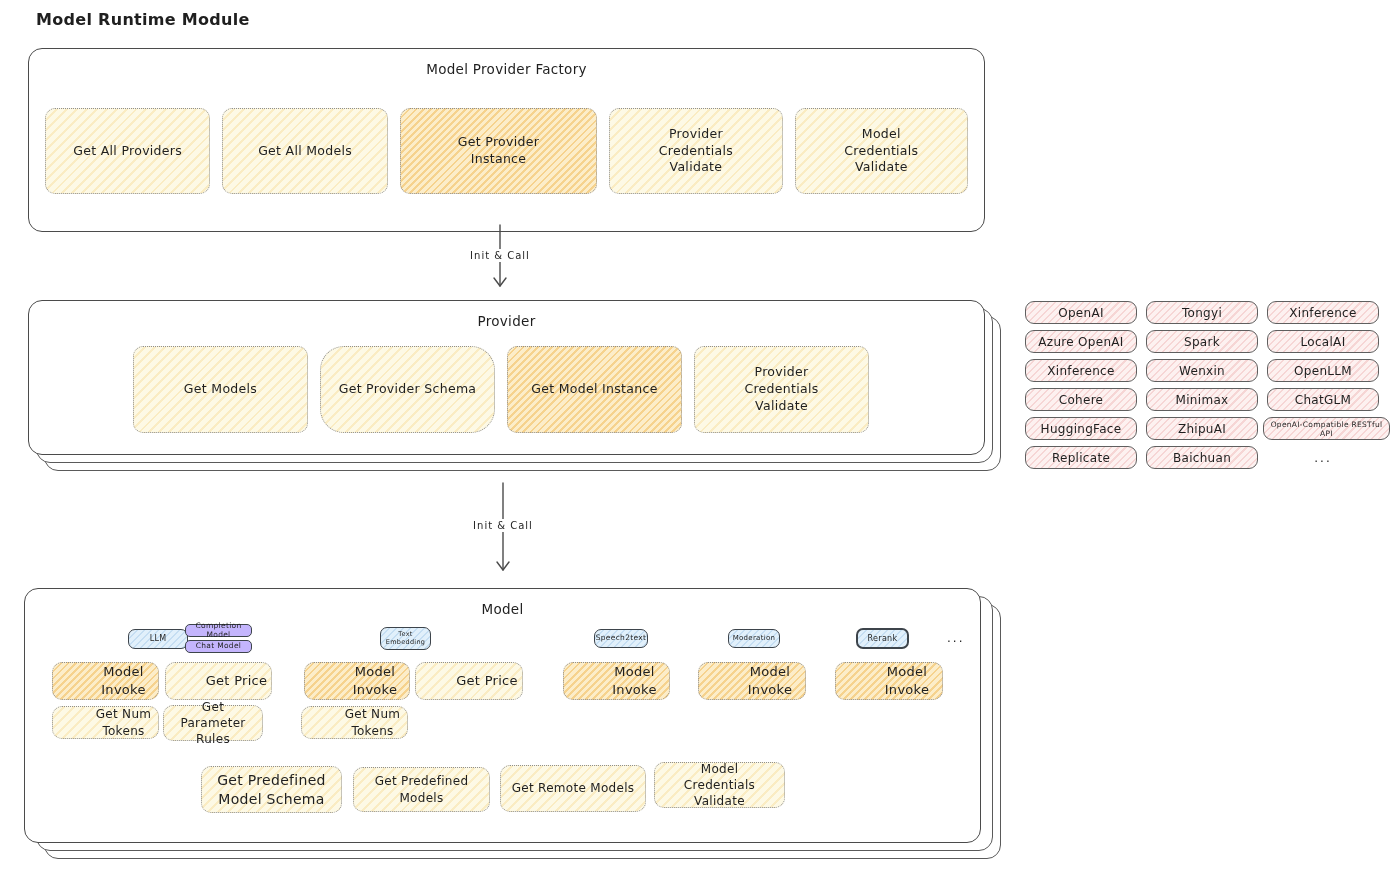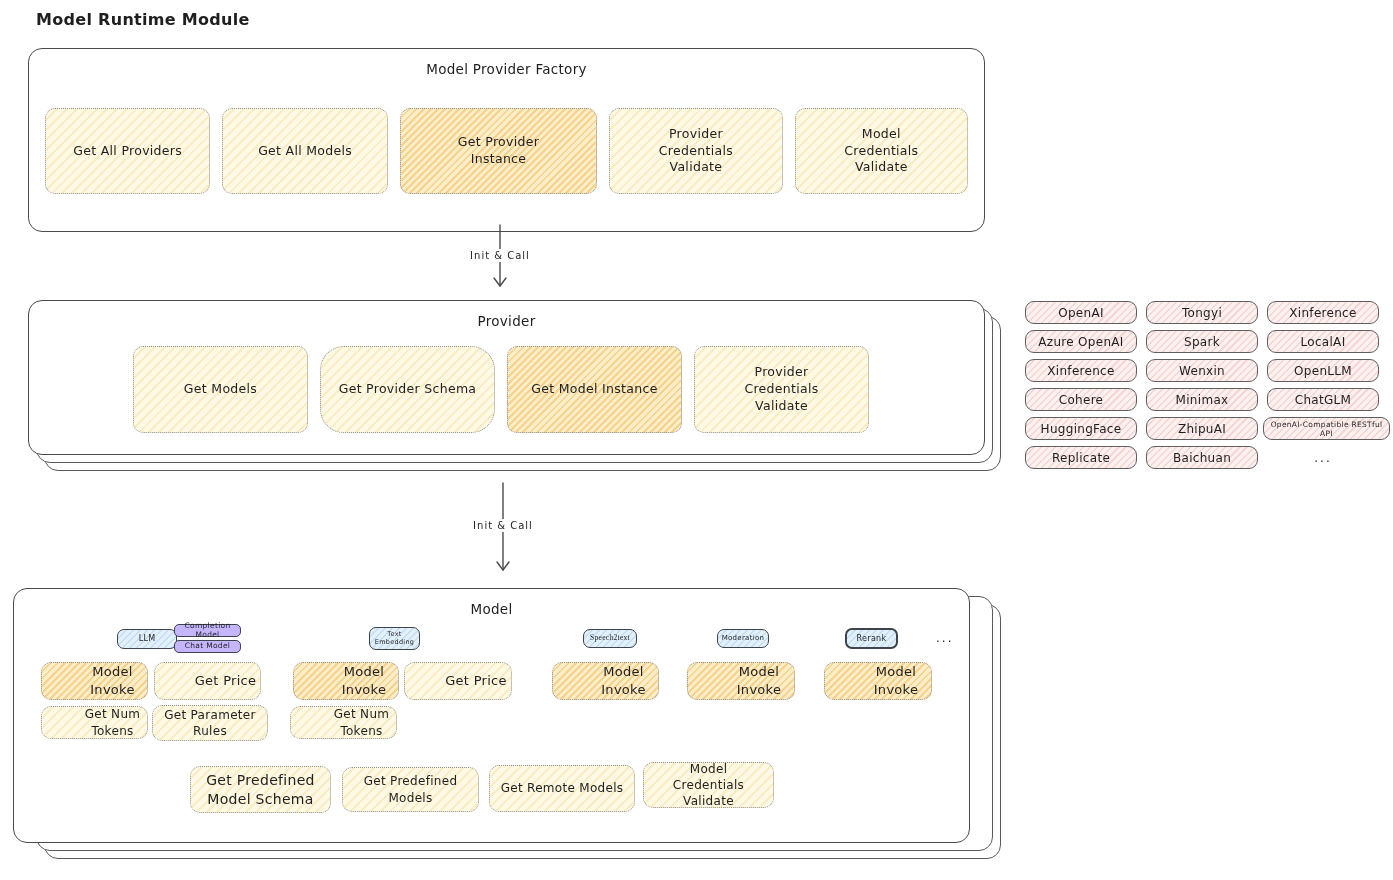--- a/index.html
+++ b/index.html
@@ -128,42 +128,42 @@
   </div>
 
   <svg class="arrow" style="left:483px; top:482px;" width="40" height="98">
     <path d="M20 1 L20 88"></path>
     <path d="M14 80 L20 88 L26 80"></path>
   </svg>
   <div class="arrow-label hand" style="left:471px; top:519px;">Init &amp; Call</div>
 
   <div class="layer" style="left:44px; top:604px; width:957px; height:255px;"></div>
   <div class="layer" style="left:36px; top:596px; width:957px; height:255px;"></div>
-  <div class="card" style="left:13px; top:588px; width:957px; height:255px;">
+  <div class="card" style="left:24px; top:588px; width:957px; height:255px;">
     <div class="card-title hand">Model</div>
 
     <div class="tab hand" style="left:103px; top:40px; width:60px; height:20px;">LLM</div>
     <div class="tab white hand" style="left:160px; top:35px; width:67px; height:13px;">Completion Model</div>
     <div class="tab white hand" style="left:160px; top:51px; width:67px; height:13px;">Chat Model</div>
     <div class="tab hand" style="left:355px; top:38px; width:51px; height:23px; font-size:6.5px; padding:0 6px;">Text Embedding</div>
-    <div class="tab hand" style="left:569px; top:40px; width:54px; height:19px; font-size:7.5px;font-family:Liberation Serif, serif;">Speech2text</div>
+    <div class="tab hand" style="left:569px; top:40px; width:54px; height:19px; font-size:7.5px;">Speech2text</div>
     <div class="tab hand" style="left:703px; top:40px; width:52px; height:19px; font-size:7px;">Moderation</div>
     <div class="tab thick hand" style="left:831px; top:39px; width:53px; height:21px;">Rerank</div>
     <div class="model-more hand" style="left:922px; top:42px;">...</div>
 
     <div class="btn hl hand abs" style="left:27px; top:73px; width:107px; height:38px; font-size:13px;">Model Invoke</div>
     <div class="btn hand abs" style="left:140px; top:73px; width:107px; height:38px; font-size:13px;">Get Price</div>
     <div class="btn hl hand abs" style="left:279px; top:73px; width:106px; height:38px; font-size:13px;">Model Invoke</div>
     <div class="btn hand abs" style="left:390px; top:73px; width:108px; height:38px; font-size:13px;">Get Price</div>
     <div class="btn hl hand abs" style="left:538px; top:73px; width:107px; height:38px; font-size:13px;">Model Invoke</div>
     <div class="btn hl hand abs" style="left:673px; top:73px; width:108px; height:38px; font-size:13px;">Model Invoke</div>
     <div class="btn hl hand abs" style="left:810px; top:73px; width:108px; height:38px; font-size:13px;">Model Invoke</div>
 
     <div class="btn hand abs" style="left:27px; top:117px; width:107px; height:33px; font-size:12px;">Get Num Tokens</div>
-    <div class="btn hand abs" style="left:138px; top:116px; width:116px; height:36px; font-size:12px; padding:0 4px;">Get Parameter Rules</div>
+    <div class="btn hand abs" style="left:138px; top:116px; width:100px; height:36px; font-size:12px; padding:0 4px;">Get Parameter Rules</div>
     <div class="btn hand abs" style="left:276px; top:117px; width:107px; height:33px; font-size:12px;">Get Num Tokens</div>
 
     <div class="btn hand abs" style="left:176px; top:177px; width:141px; height:47px; font-size:14px; padding:0 8px;">Get Predefined Model Schema</div>
     <div class="btn hand abs" style="left:328px; top:178px; width:137px; height:45px; font-size:12px; padding:0 20px;text-align:center;">Get Predefined Models</div>
     <div class="btn hand abs" style="left:475px; top:176px; width:146px; height:47px; font-size:12px; padding:0 10px;">Get Remote Models</div>
     <div class="btn hand abs" style="left:629px; top:173px; width:131px; height:46px; font-size:12px; padding:0 10px;">Model Credentials Validate</div>
   </div>
 
 </div>
 

